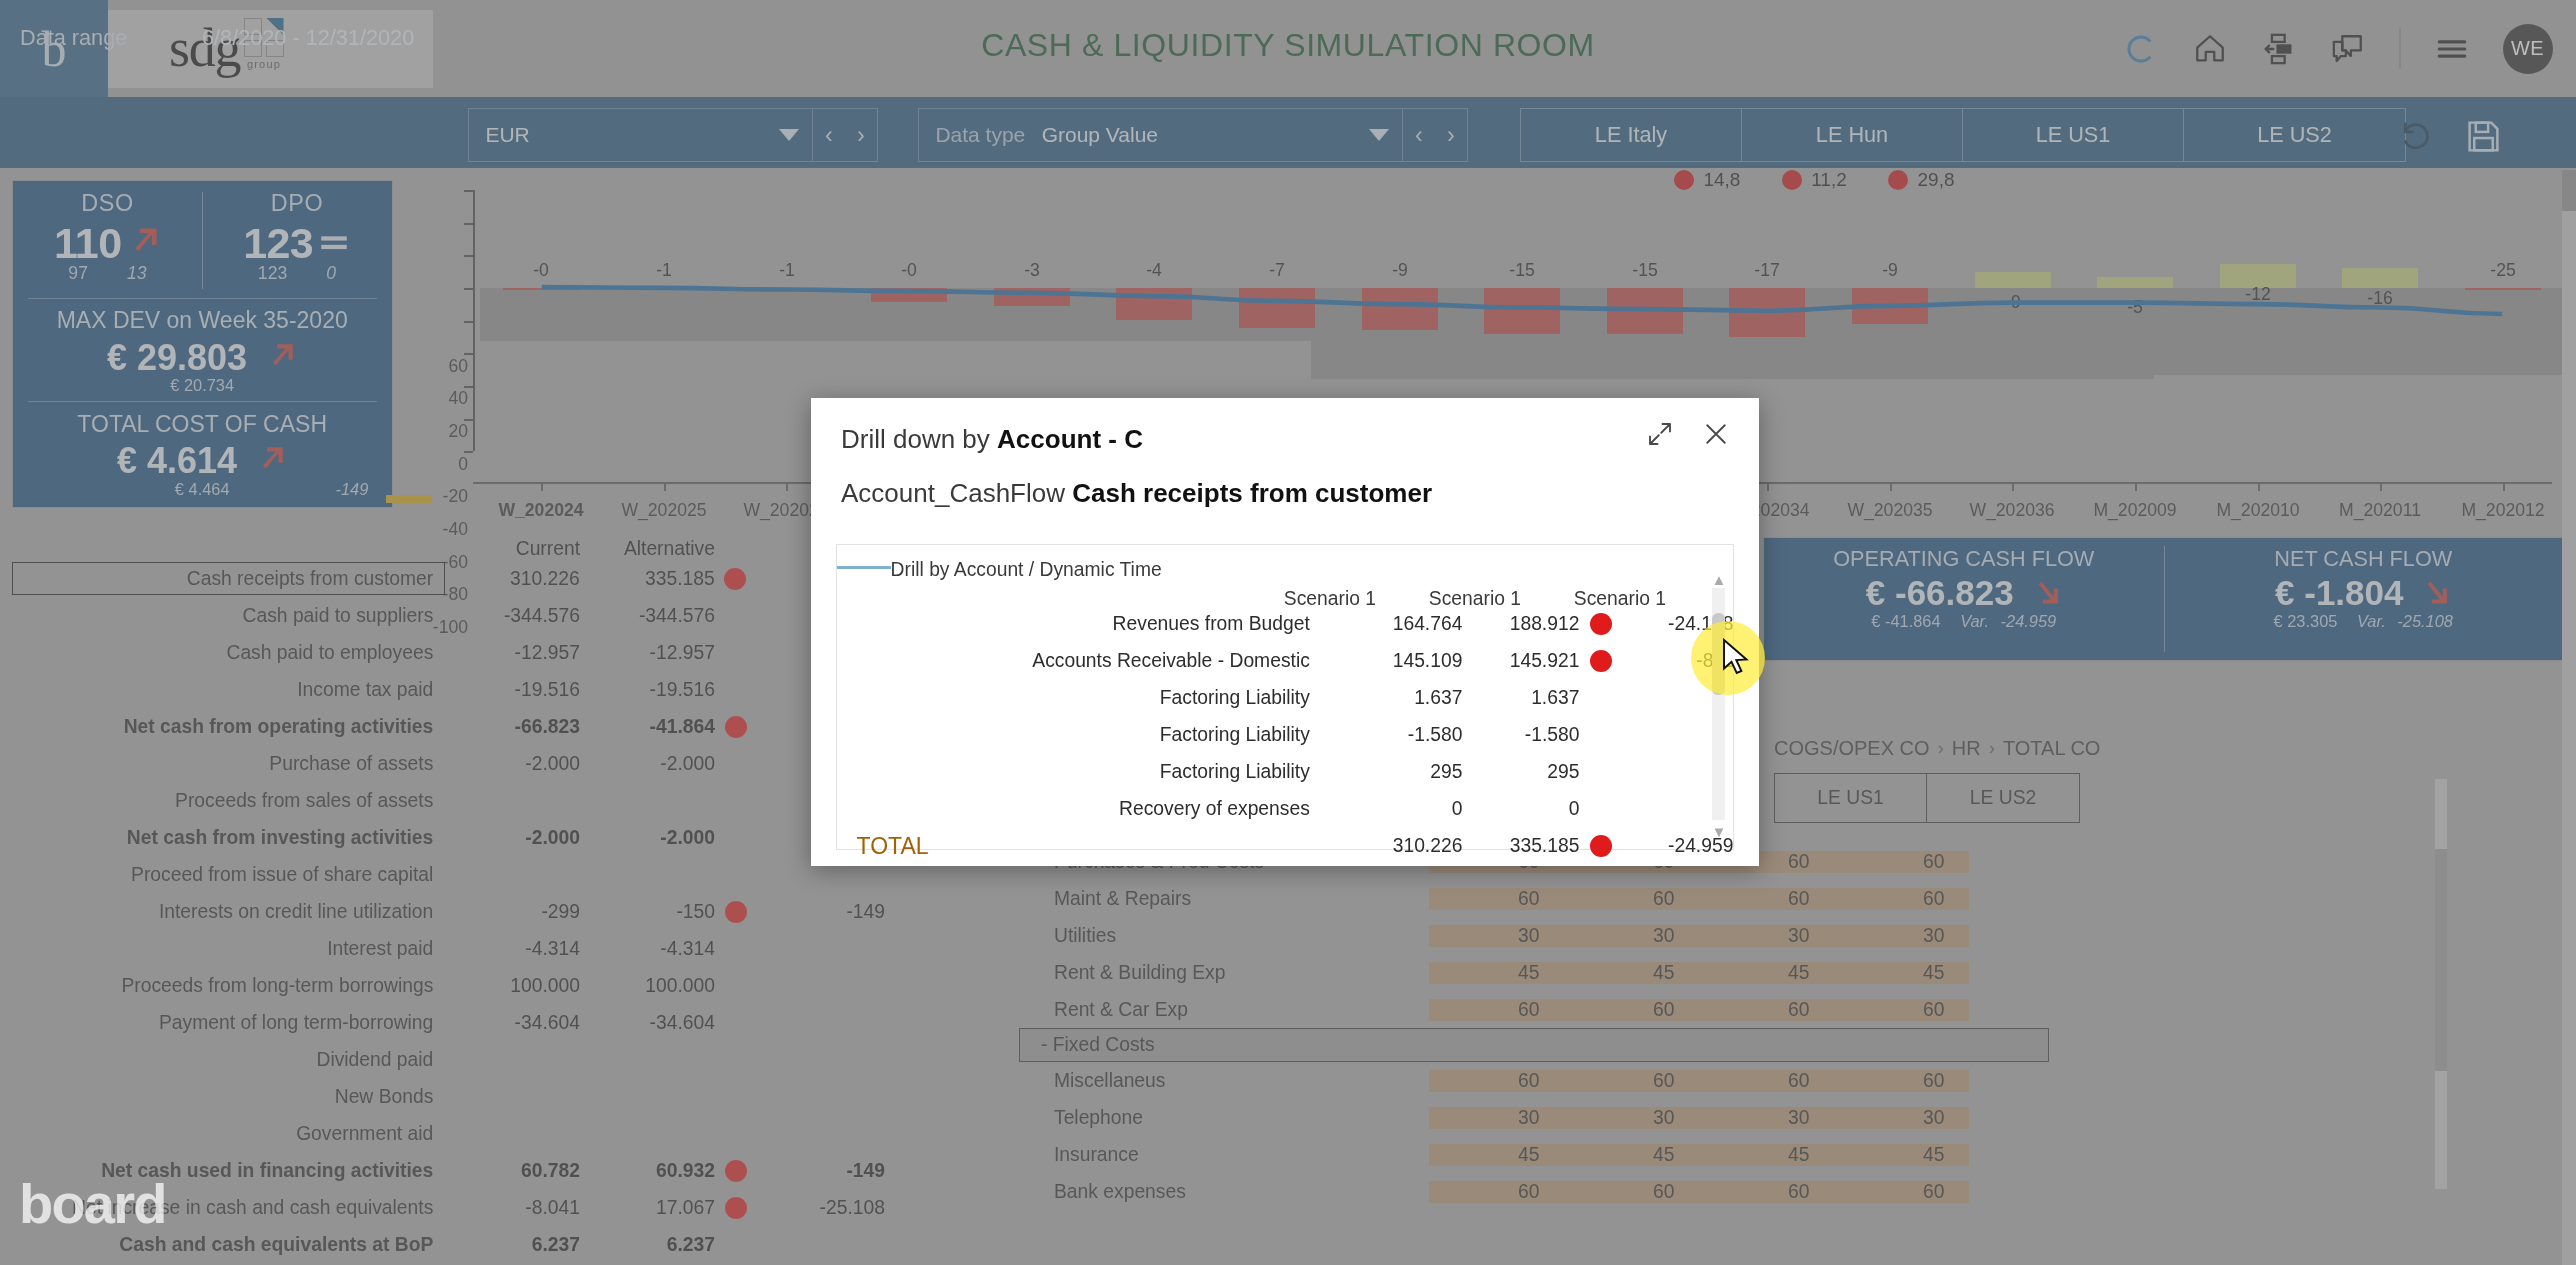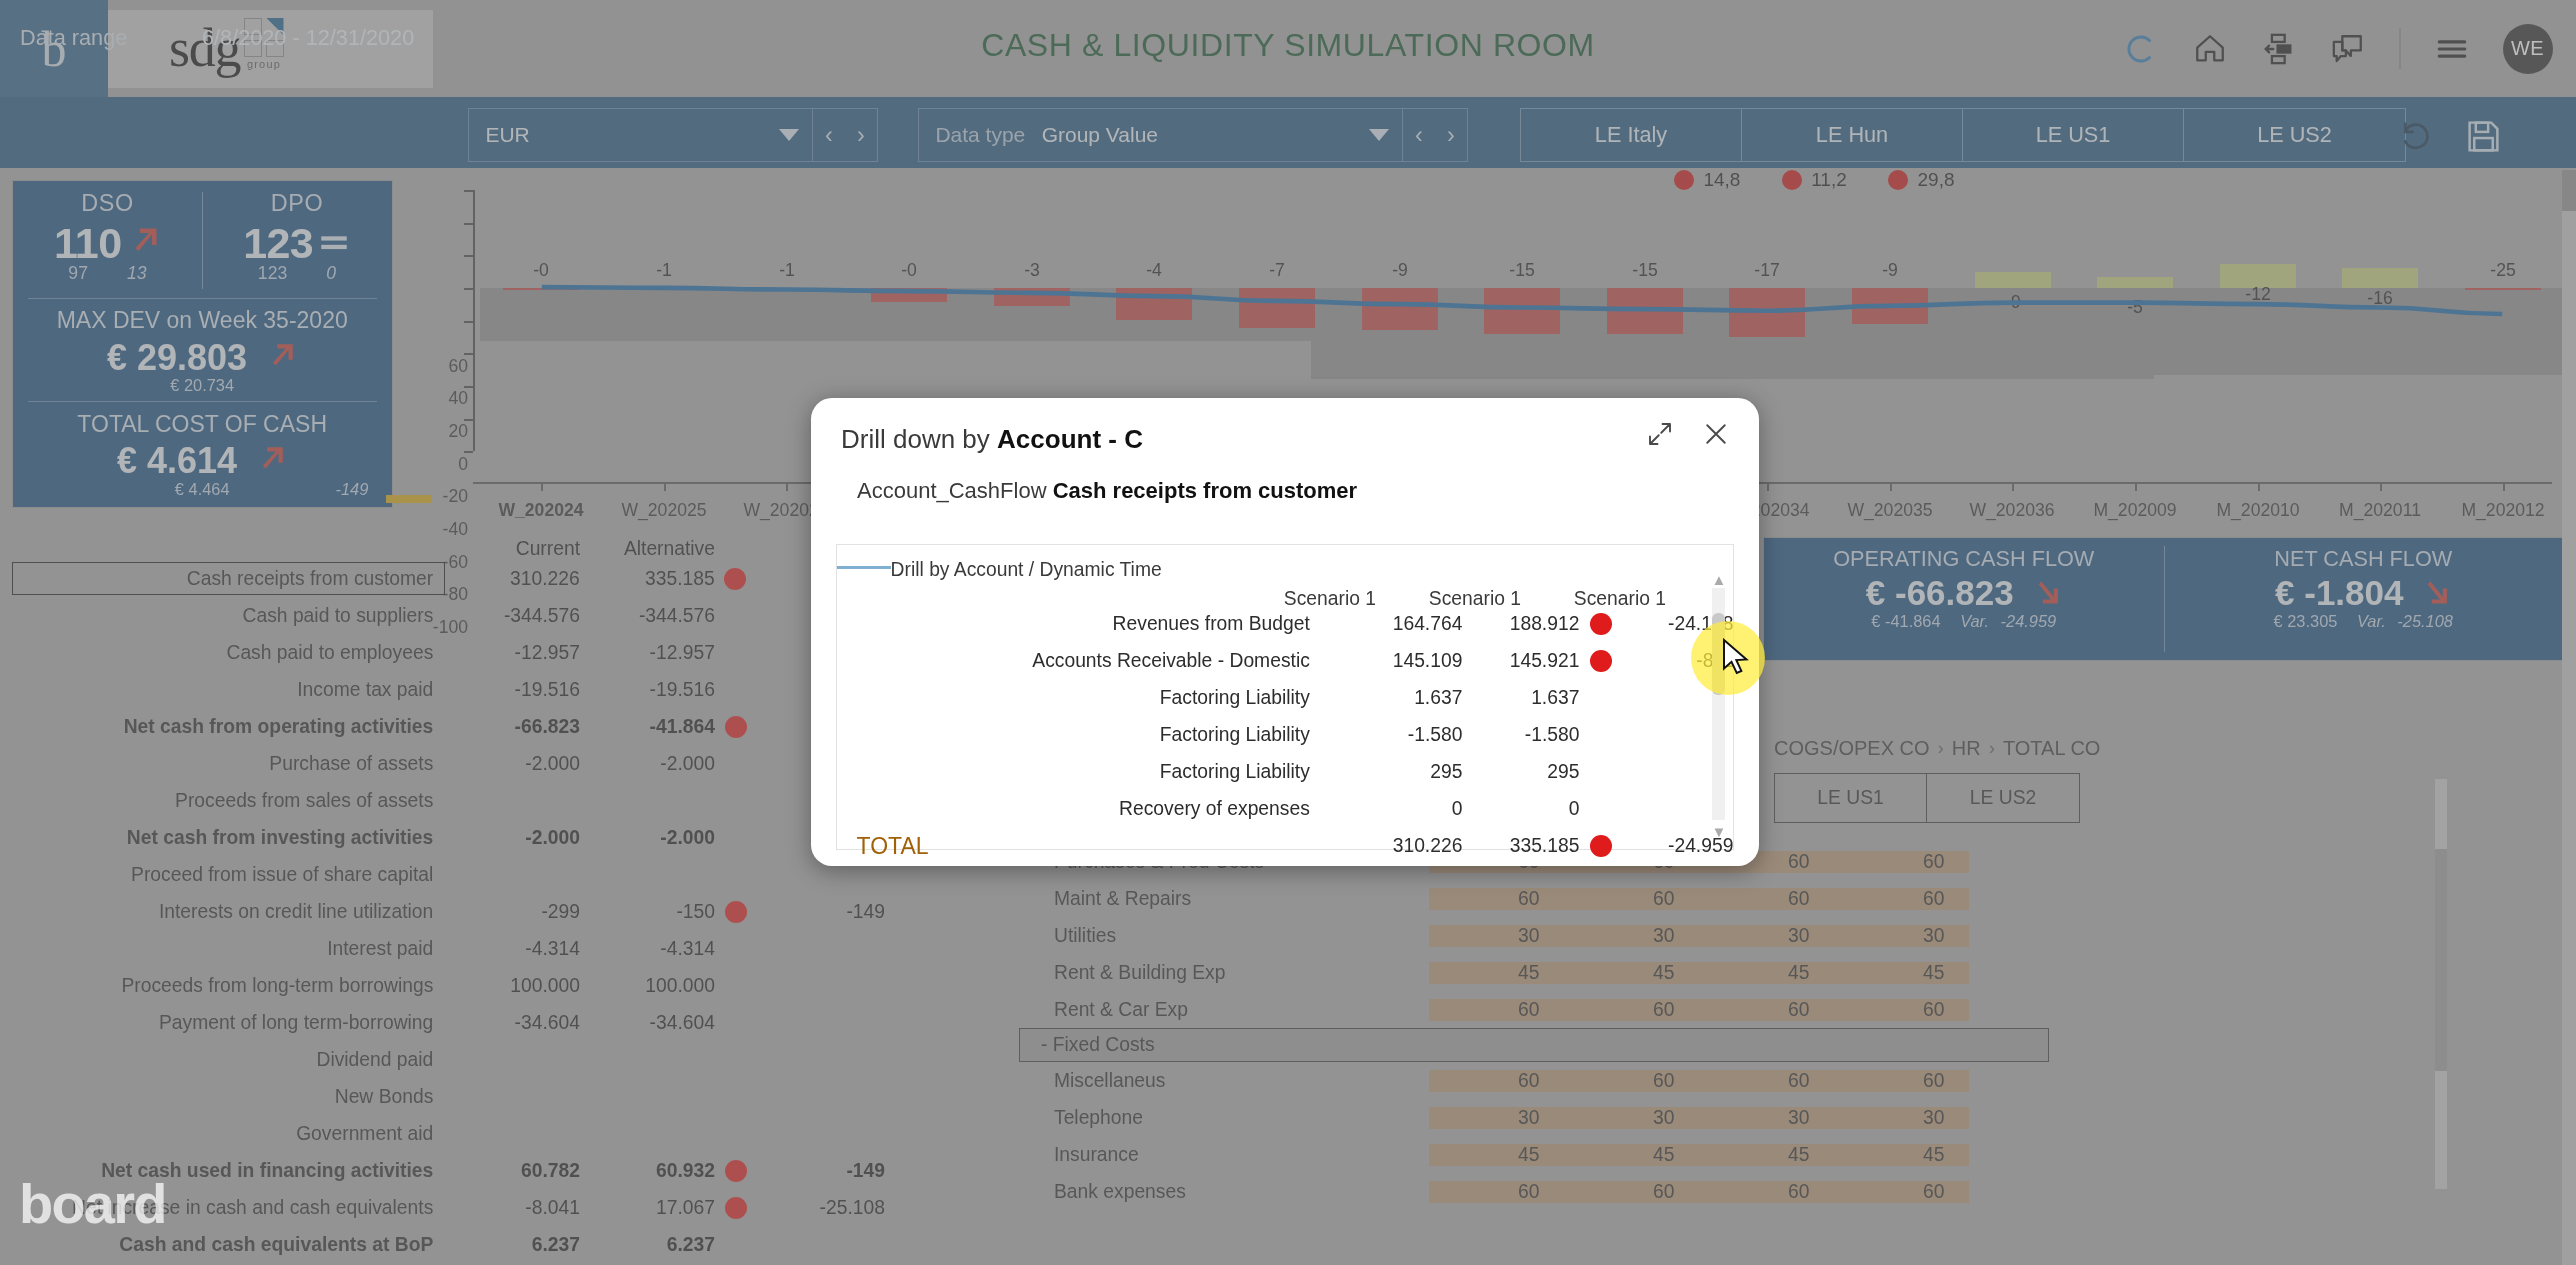--- a/index.html
+++ b/index.html
@@ -225,25 +225,24 @@
   .vscroll-inner {
     position:absolute; left:2435px; top:779px; width:11.7px; height:410px; background:#c9c9c9;
   }
   .vscroll-inner .thumb { position:absolute; top:70px; left:0; right:0; height:222px; background:#9b9b9b;}
 
   
   .modal {
     position:absolute; left:811px; top:398px; width:948px; height:468px;
     background:#fff; z-index:100; box-shadow:0 4.7px 23.4px rgba(0,0,0,0.35);
     padding:26px 30px;
-    border-radius:21px;
   }
   .modal-t1 { font-size:26px; color:#3a3a3a; }
   .modal-t1 b { color:#111; }
-  .modal-t2 { font-size:22px; color:#3a3a3a; margin-top:23.4px;margin-left:16px; }
+  .modal-t2 { font-size:26px; color:#3a3a3a; margin-top:23.4px; }
   .modal-t2 b { color:#111; }
   .modal-icons { position:absolute; right:28px; top:21px; display:flex; gap:26px; }
   .modal-icons svg { width:30px; height:30px; }
   .modal-body {
     position:absolute; left:24.6px; right:24.6px; top:146px; bottom:16.4px;
     border:1.2px solid #e2e2e2;
   }
   .mb-head { display:flex; align-items:flex-start; padding:14px 0 0 0; }
   .hamb { width:54px; display:flex; align-items:center; justify-content:center; padding-top:3.5px;}
   .hamb span { display:block; width:27px; height:2.9px; background:#7fb0d2; margin:3.5px 0;}

